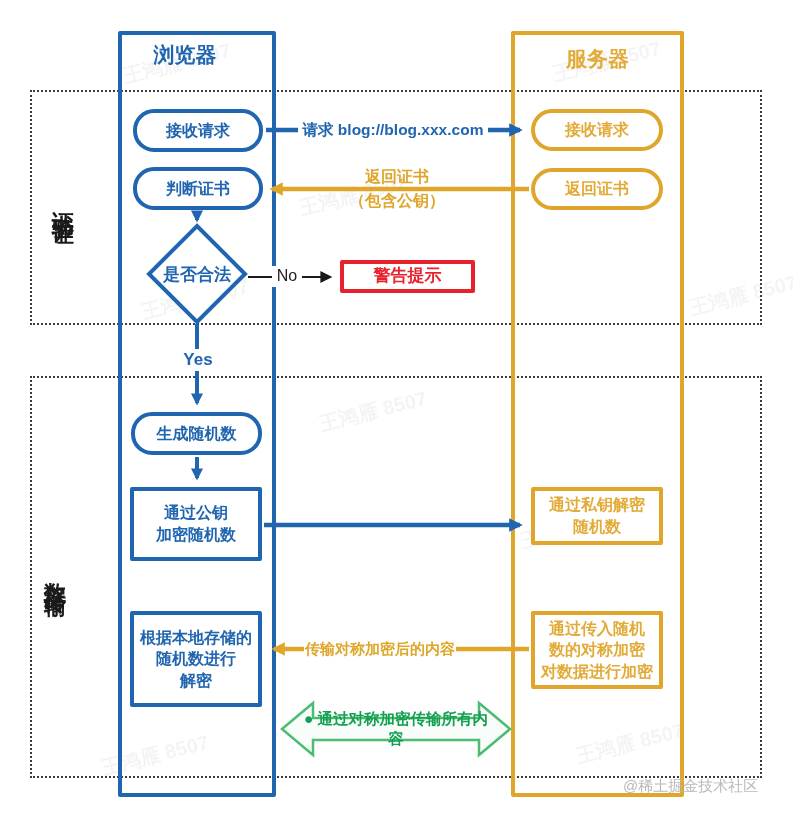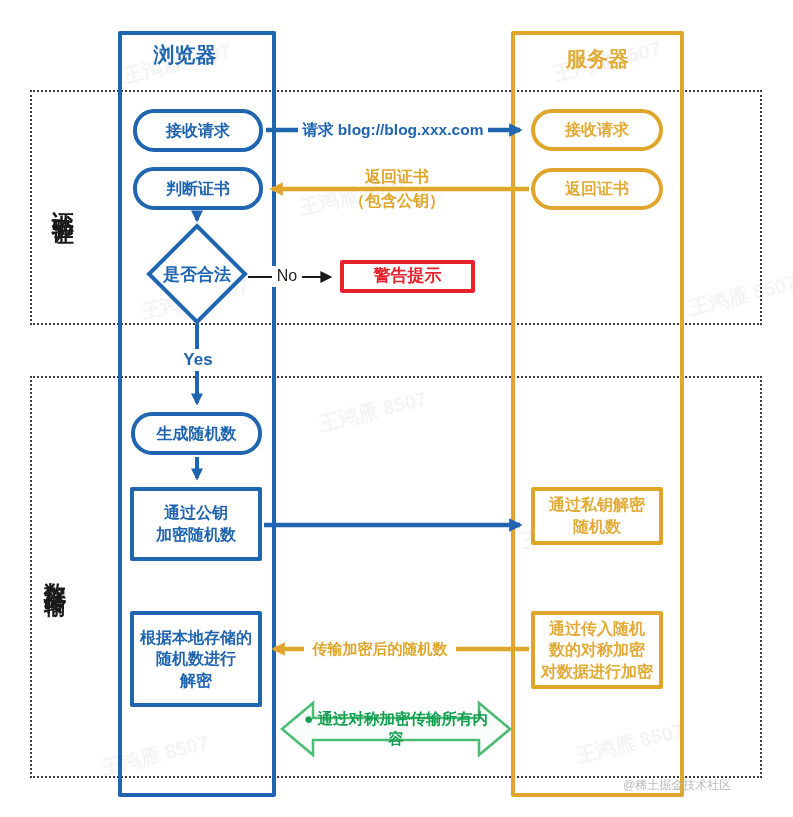--- a/index.html
+++ b/index.html
@@ -40,21 +40,21 @@
   .elabel.yellow{color:#dfa62b;}
   .elabel.yellow.bg{background:#ffffff;}
   .elabel.black{color:#222222;background:#ffffff;font-weight:normal;font-size:16px;}
   .elabel.green{color:#149f52;font-size:15.5px;background:transparent;}
   .elabel.url{font-size:15.5px;font-weight:600;}
   .diamond-label{display:flex;align-items:center;justify-content:center;
     color:#2065b0;font-weight:bold;font-size:17px;background:transparent;}
   
   .wm{color:rgba(40,40,40,0.05);font-size:20px;font-weight:bold;
     transform:rotate(-14deg);white-space:nowrap;}
-  .wm-credit{color:#b9b9b9;font-size:12px;white-space:nowrap;}
+  .wm-credit{color:#b9b9b9;font-size:15px;white-space:nowrap;}
   svg{position:absolute;left:0;top:0;pointer-events:none;}
 </style>
 </head>
 <body>
 
 <div id="canvas">
 
   <div class="abs wm" style="left:122px;top:50px">王鸿雁 8507</div>
   <div class="abs wm" style="left:552px;top:48px">王鸿雁 8507</div>
   <div class="abs wm" style="left:298px;top:182px">王鸿雁 8507</div>
@@ -119,18 +119,18 @@
 数的对称加密
 对数据进行加密</div>
 
   <div class="abs node red" style="left:340px;top:260px;width:135px;height:33px">警告提示</div>
 
   <div class="abs elabel blue url" style="left:298px;top:119px;width:190px;height:22px">请求 blog://blog.xxx.com</div>
   <div class="abs elabel yellow" style="left:330px;top:168px;width:134px;height:18px;font-size:16px">返回证书</div>
   <div class="abs elabel yellow" style="left:330px;top:192px;width:134px;height:18px;font-size:16px">（包含公钥）</div>
   <div class="abs elabel black" style="left:272px;top:266px;width:30px;height:21px">No</div>
   <div class="abs elabel blue" style="left:178px;top:349px;width:40px;height:22px;font-size:17px">Yes</div>
-  <div class="abs elabel yellow bg" style="left:304px;top:638px;width:152px;height:22px">传输加密后的随机数</div>
+  <div class="abs elabel yellow bg" style="left:304px;top:638px;width:152px;height:22px">传输对称加密后的内容</div>
   <div class="abs elabel green" style="left:300px;top:718px;width:192px;height:22px">● 通过对称加密传输所有内容</div>
 
   <div class="abs wm-credit" style="left:623px;top:777px">@稀土掘金技术社区</div>
 
 </div>
 
 </body></html>

